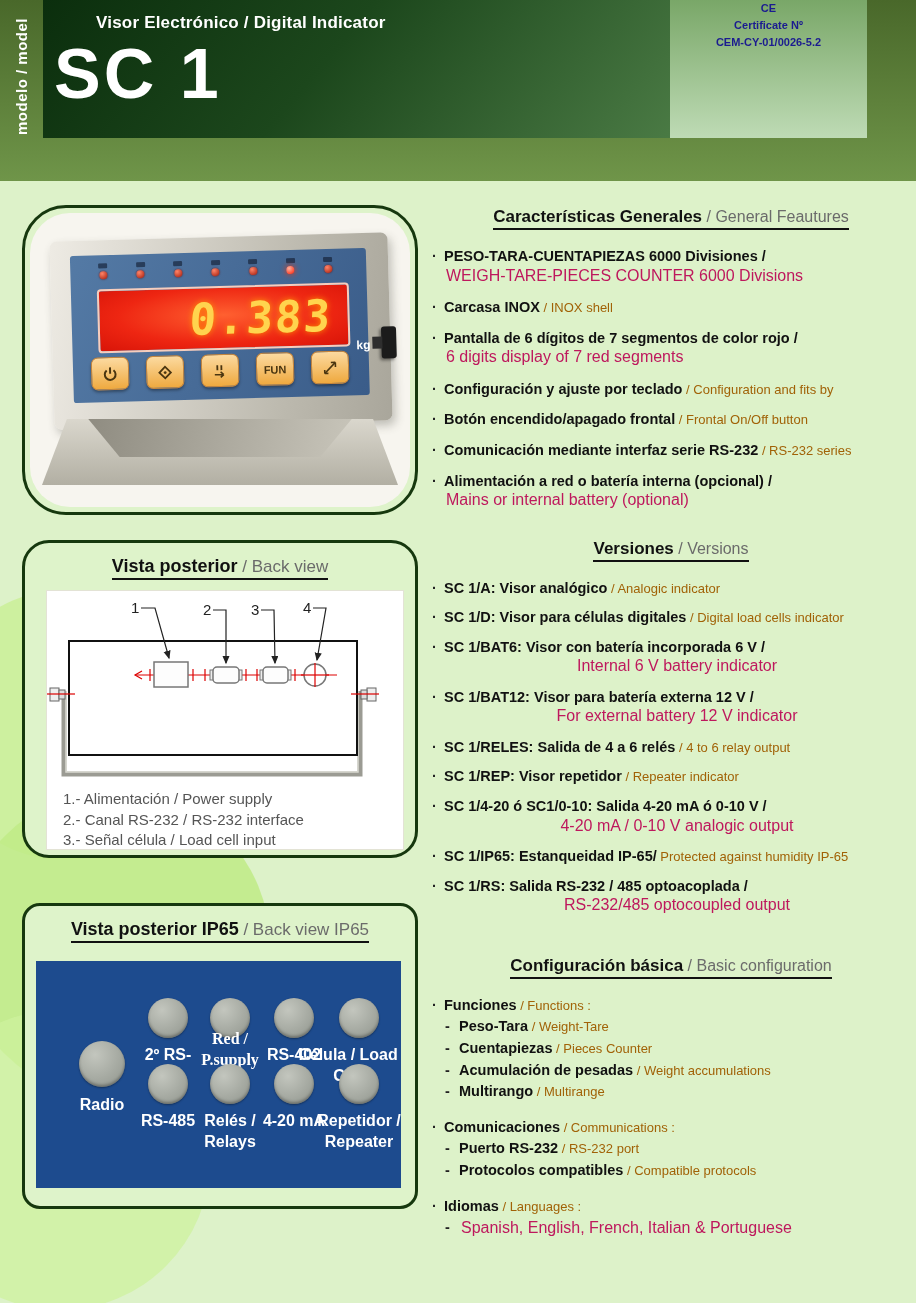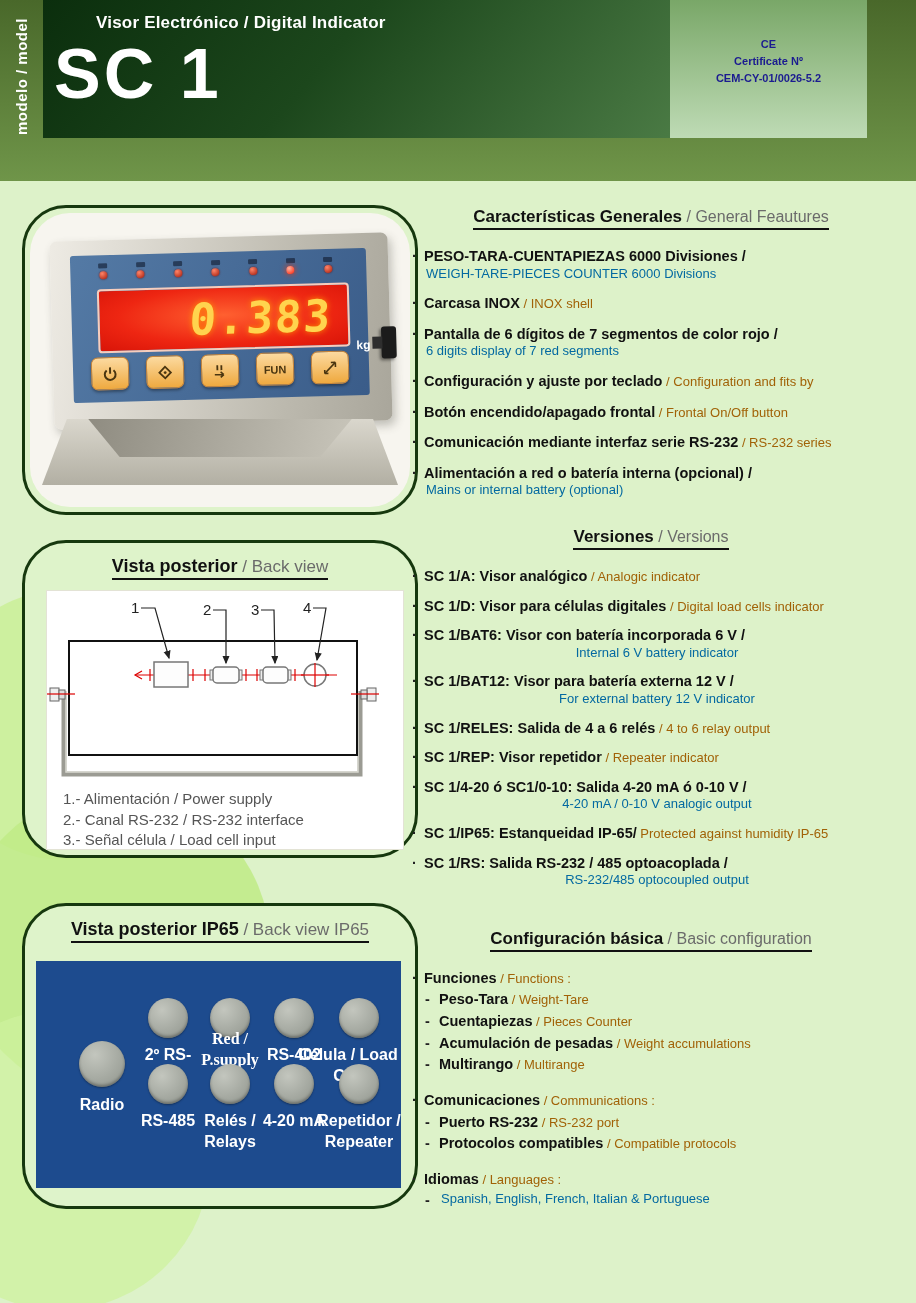--- a/index.html
+++ b/index.html
@@ -9,38 +9,38 @@
 
   
   .band { position:absolute; left:0; top:0; width:916px; height:181px;
           background:linear-gradient(#49682a,#6f9549); z-index:0; }
   .headerbox { position:absolute; left:43px; top:0; width:627px; height:138px;
           background:linear-gradient(130deg,#0b2e0d 0%,#1c471c 45%,#4a7a44 100%); }
   .h-title { position:absolute; left:53px; top:13px; color:#fff; font-weight:bold; font-size:17px; letter-spacing:.2px; }
   .h-model { position:absolute; left:11px; top:34px; color:#fff; font-weight:bold; font-size:70px; letter-spacing:3px; }
   .cebox { position:absolute; left:670px; top:0; width:197px; height:138px;
           background:linear-gradient(#79a768,#bedbb5); text-align:center;
-          padding-top:36px; color:#1b1b90; font-weight:bold; font-size:11px; line-height:1.55; }
+          color:#1b1b90; font-weight:bold; font-size:11px; line-height:1.55; }
   .model-strip { position:absolute; left:0; top:4px; width:43px; height:144px;
           display:flex; align-items:center; justify-content:center; }
   .model-strip span { transform:rotate(-90deg); white-space:nowrap; color:#fff;
           font-weight:bold; font-size:15px; letter-spacing:.5px; }
 
   
   .blob { position:absolute; border-radius:50%; z-index:1; }
   .b1 { left:-70px; top:590px;  width:270px; height:270px; background:#c9ef95; opacity:.8; }
   .b2 { left:-40px; top:790px;  width:310px; height:310px; background:#bfeb86; opacity:.85; }
   .b3 { left:-90px; top:1010px; width:300px; height:300px; background:#cdf29e; opacity:.75; }
 
   
   .card { position:absolute; left:22px; width:396px; border:3px solid #16380e;
           border-radius:44px; background:#def3ca; z-index:2; }
   .card1 { top:205px; height:310px; }
-  .card2 { top:540px; height:318px; }
-  .card3 { top:903px; height:306px; }
+  .card2 { top:540px; height:318px;border-radius:27px; }
+  .card3 { top:903px; height:306px;border-radius:18px; }
 
   .ctitle { text-align:center; margin-top:13px; font-size:18px; position:relative; z-index:3; }
   .ul { display:inline-block; border-bottom:2px solid #111; padding-bottom:1px; }
   .t-es { font-weight:bold; color:#111; }
   .t-en { color:#6b6b6b; font-size:17px; }
 
   
   .photo { position:absolute; inset:5px; border-radius:40px; overflow:hidden; background:#f7f5ef; }
   .device { position:absolute; left:22px; top:24px; width:338px; height:188px; border-radius:7px;
             background:linear-gradient(100deg,#eeebe4,#bcb9ae 70%,#a9a69b);
@@ -98,37 +98,37 @@
   .pl1 { left:97px;  top:84px;  width:70px; }
   .pl2 { left:152px; top:68px;  width:84px;font-family:Liberation Serif, serif; }
   .pl3 { left:223px; top:84px;  width:70px; }
   .pl4 { left:261px; top:84px;  width:102px; }
   .pl5 { left:97px;  top:150px; width:70px; }
   .pl6 { left:159px; top:150px; width:70px;text-align:center; }
   .pl7 { left:223px; top:150px; width:70px; }
   .pl8 { left:276px; top:150px; width:94px; }
 
   
-  .right { position:absolute; left:412px; top:207px; width:478px; z-index:2; }
+  .right { position:absolute; left:432px; top:207px; width:478px; z-index:2; }
   .rsec  { margin-bottom:26px; }
   .sec-versions { margin-top:28px; }
   .sec-config   { margin-top:40px; }
   .shead { text-align:center; margin-bottom:17px; }
   .shead .t-es { font-size:17px; }
   .shead .t-en { font-size:16px; }
   .item { position:relative; padding-left:12px; margin-bottom:12px; font-size:14.5px; line-height:1.28; }
   .sec-versions .item { margin-bottom:11px; }
   .sec-config  .item { margin-bottom:3px; }
   .sec-config  .items > .item:not(.sub):not(:first-child) { margin-top:17px; }
   .item .bullet { position:absolute; left:0; top:0; font-weight:bold; color:#222; }
   .item.sub { padding-left:27px; margin-bottom:3px; }
   .item.sub .bullet { left:13px; font-weight:bold; }
   .es { font-weight:bold; color:#111; }
   .en { font-size:13px; color:#a16207; }
-  .l2 { font-size:13px; color:#0369a1; }
+  .l2 { font-size:16px; color:#be185d; }
   .l2.left   { padding-left:2px; }
   .l2.right  { text-align:right; padding-right:12px; }
   .l2.center { text-align:center; }
 </style>
 </head>
 <body>
 
 <div class="band"></div>
 
 <div class="model-strip">

